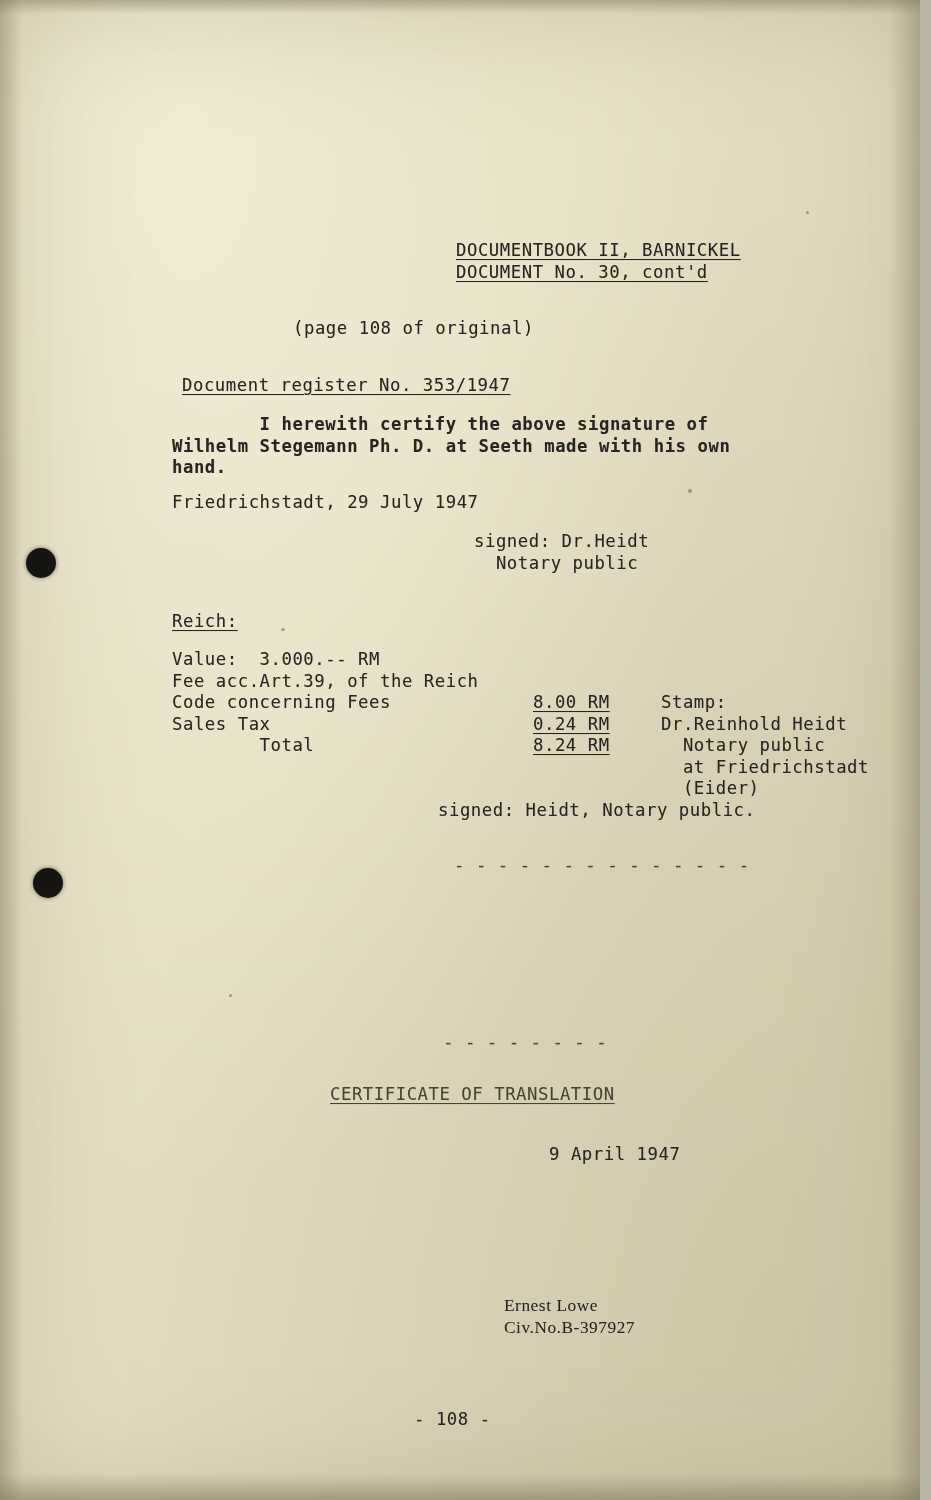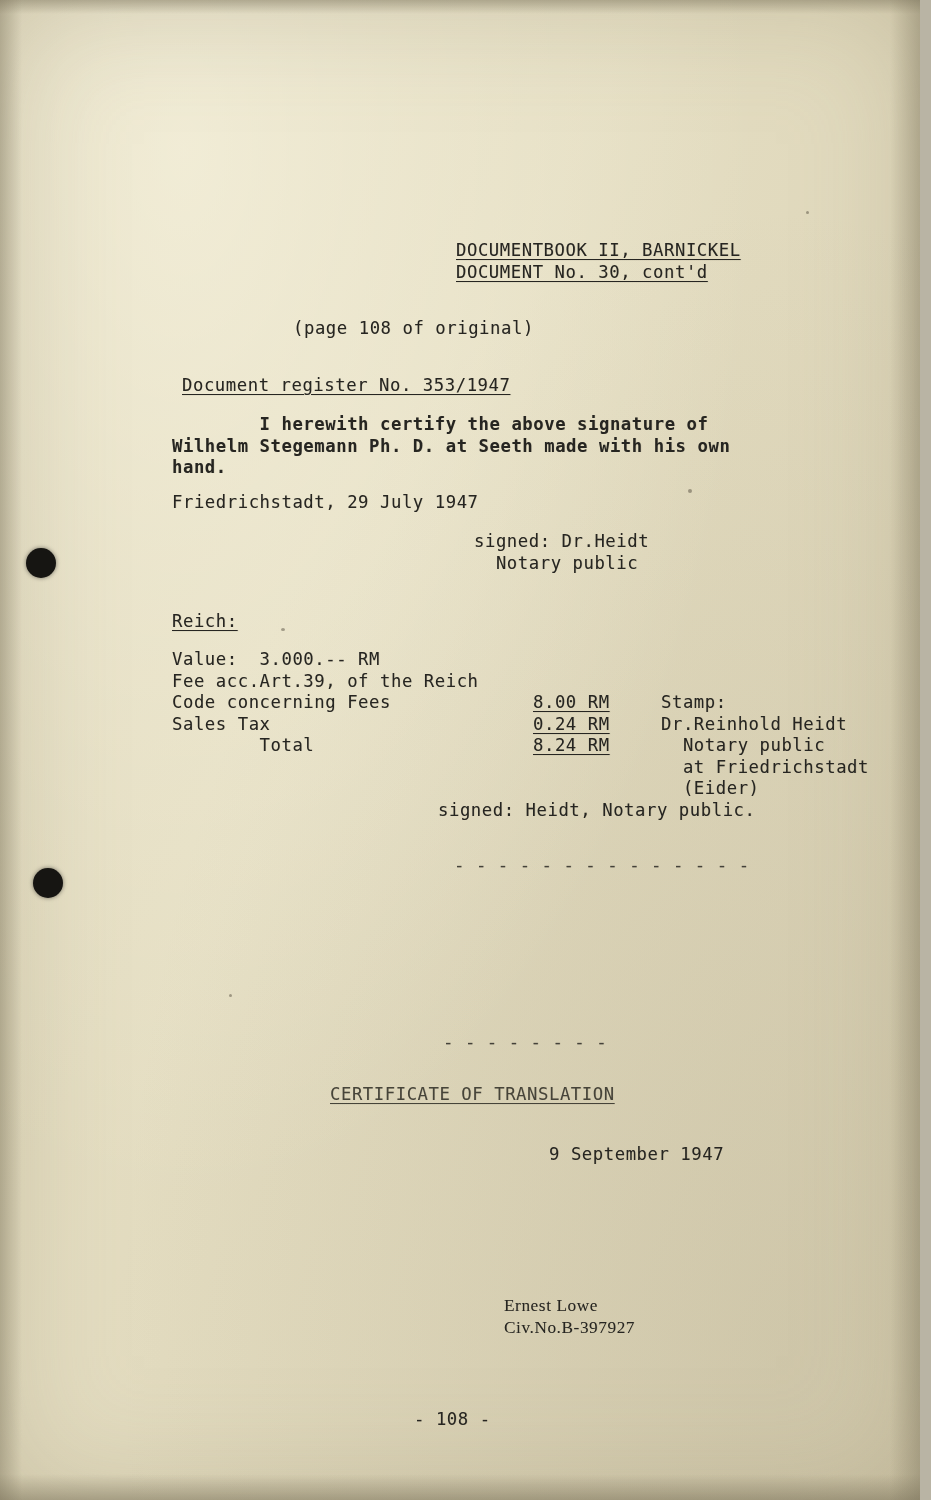--- a/index.html
+++ b/index.html
@@ -142,21 +142,21 @@
 
   <div class="txt" id="signed-line2">signed: Heidt, Notary public.</div>
 
   <div class="txt lighter" id="divider-1">- - - - - - - - - - - - - -</div>
 
 
   <div class="txt lighter" id="divider-2">- - - - - - - -</div>
 
   <div class="txt u faint" id="cert-title">CERTIFICATE OF TRANSLATION</div>
 
-  <div class="txt" id="cert-date">9 September 1947</div>
+  <div class="txt" id="cert-date">9 April 1947</div>
 
 
   <div class="txt" id="cert-signature">Ernest Lowe
 Civ.No.B-397927</div>
 
   <div class="txt" id="page-number">- 108 -</div>
 
 </div>
 
 </body></html>

